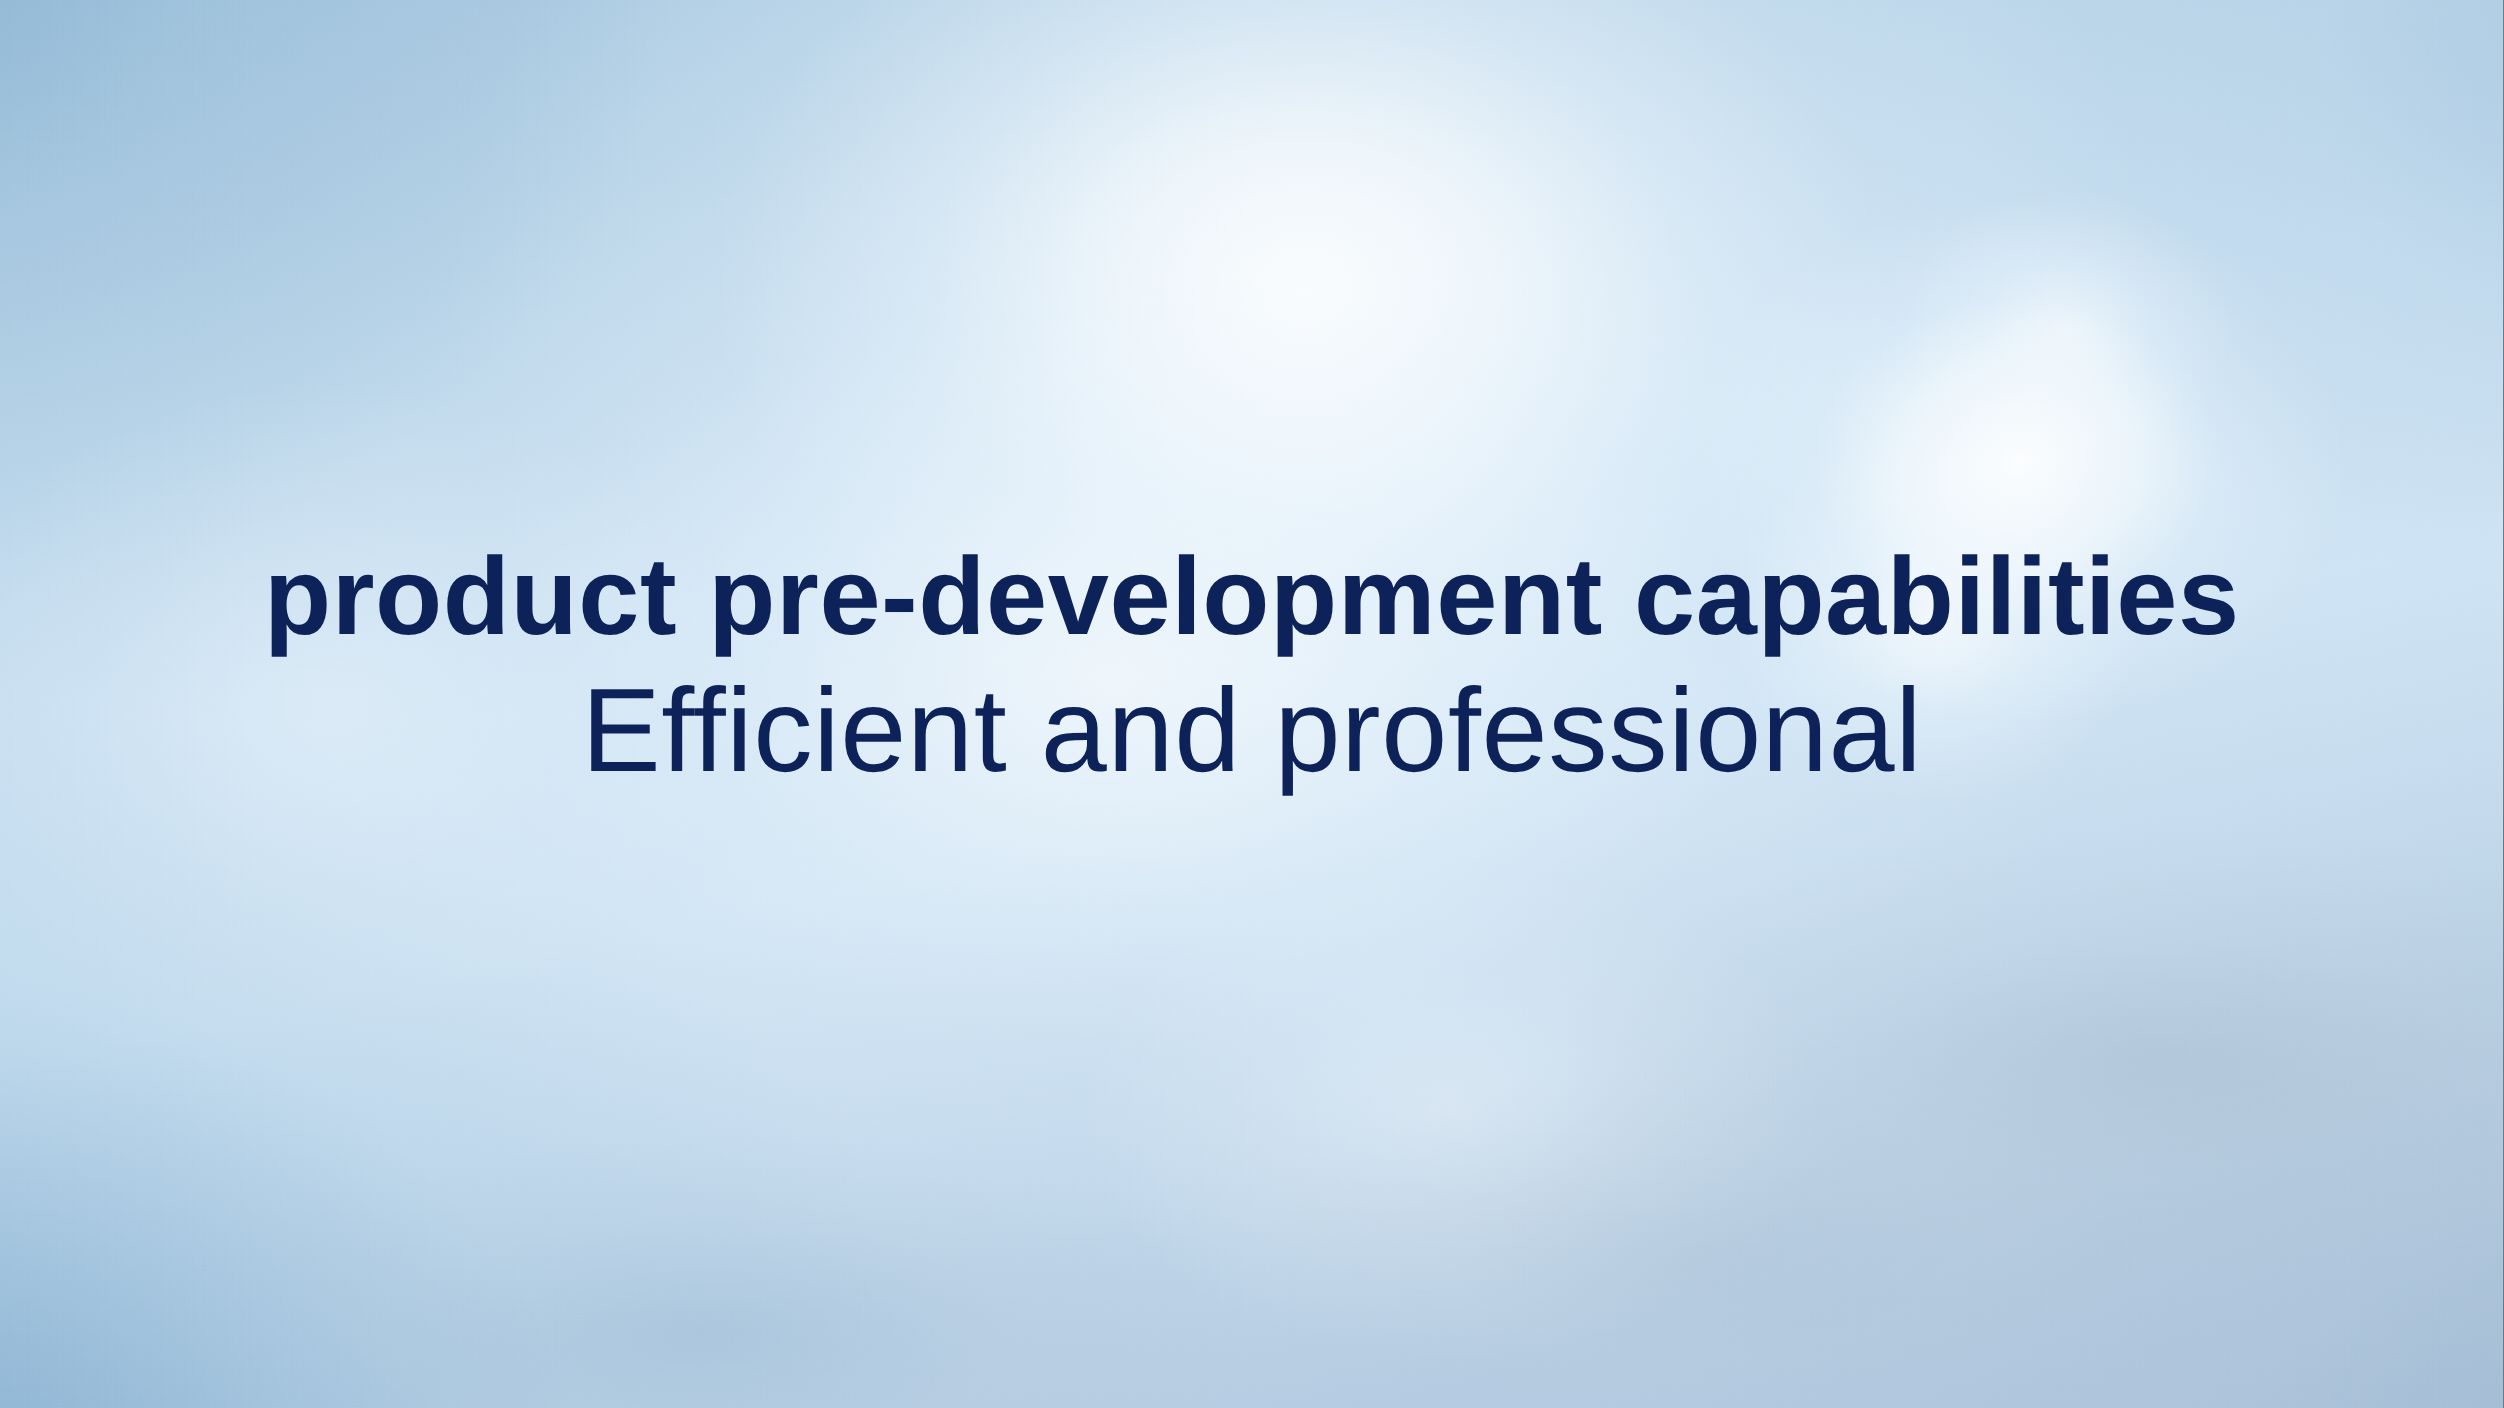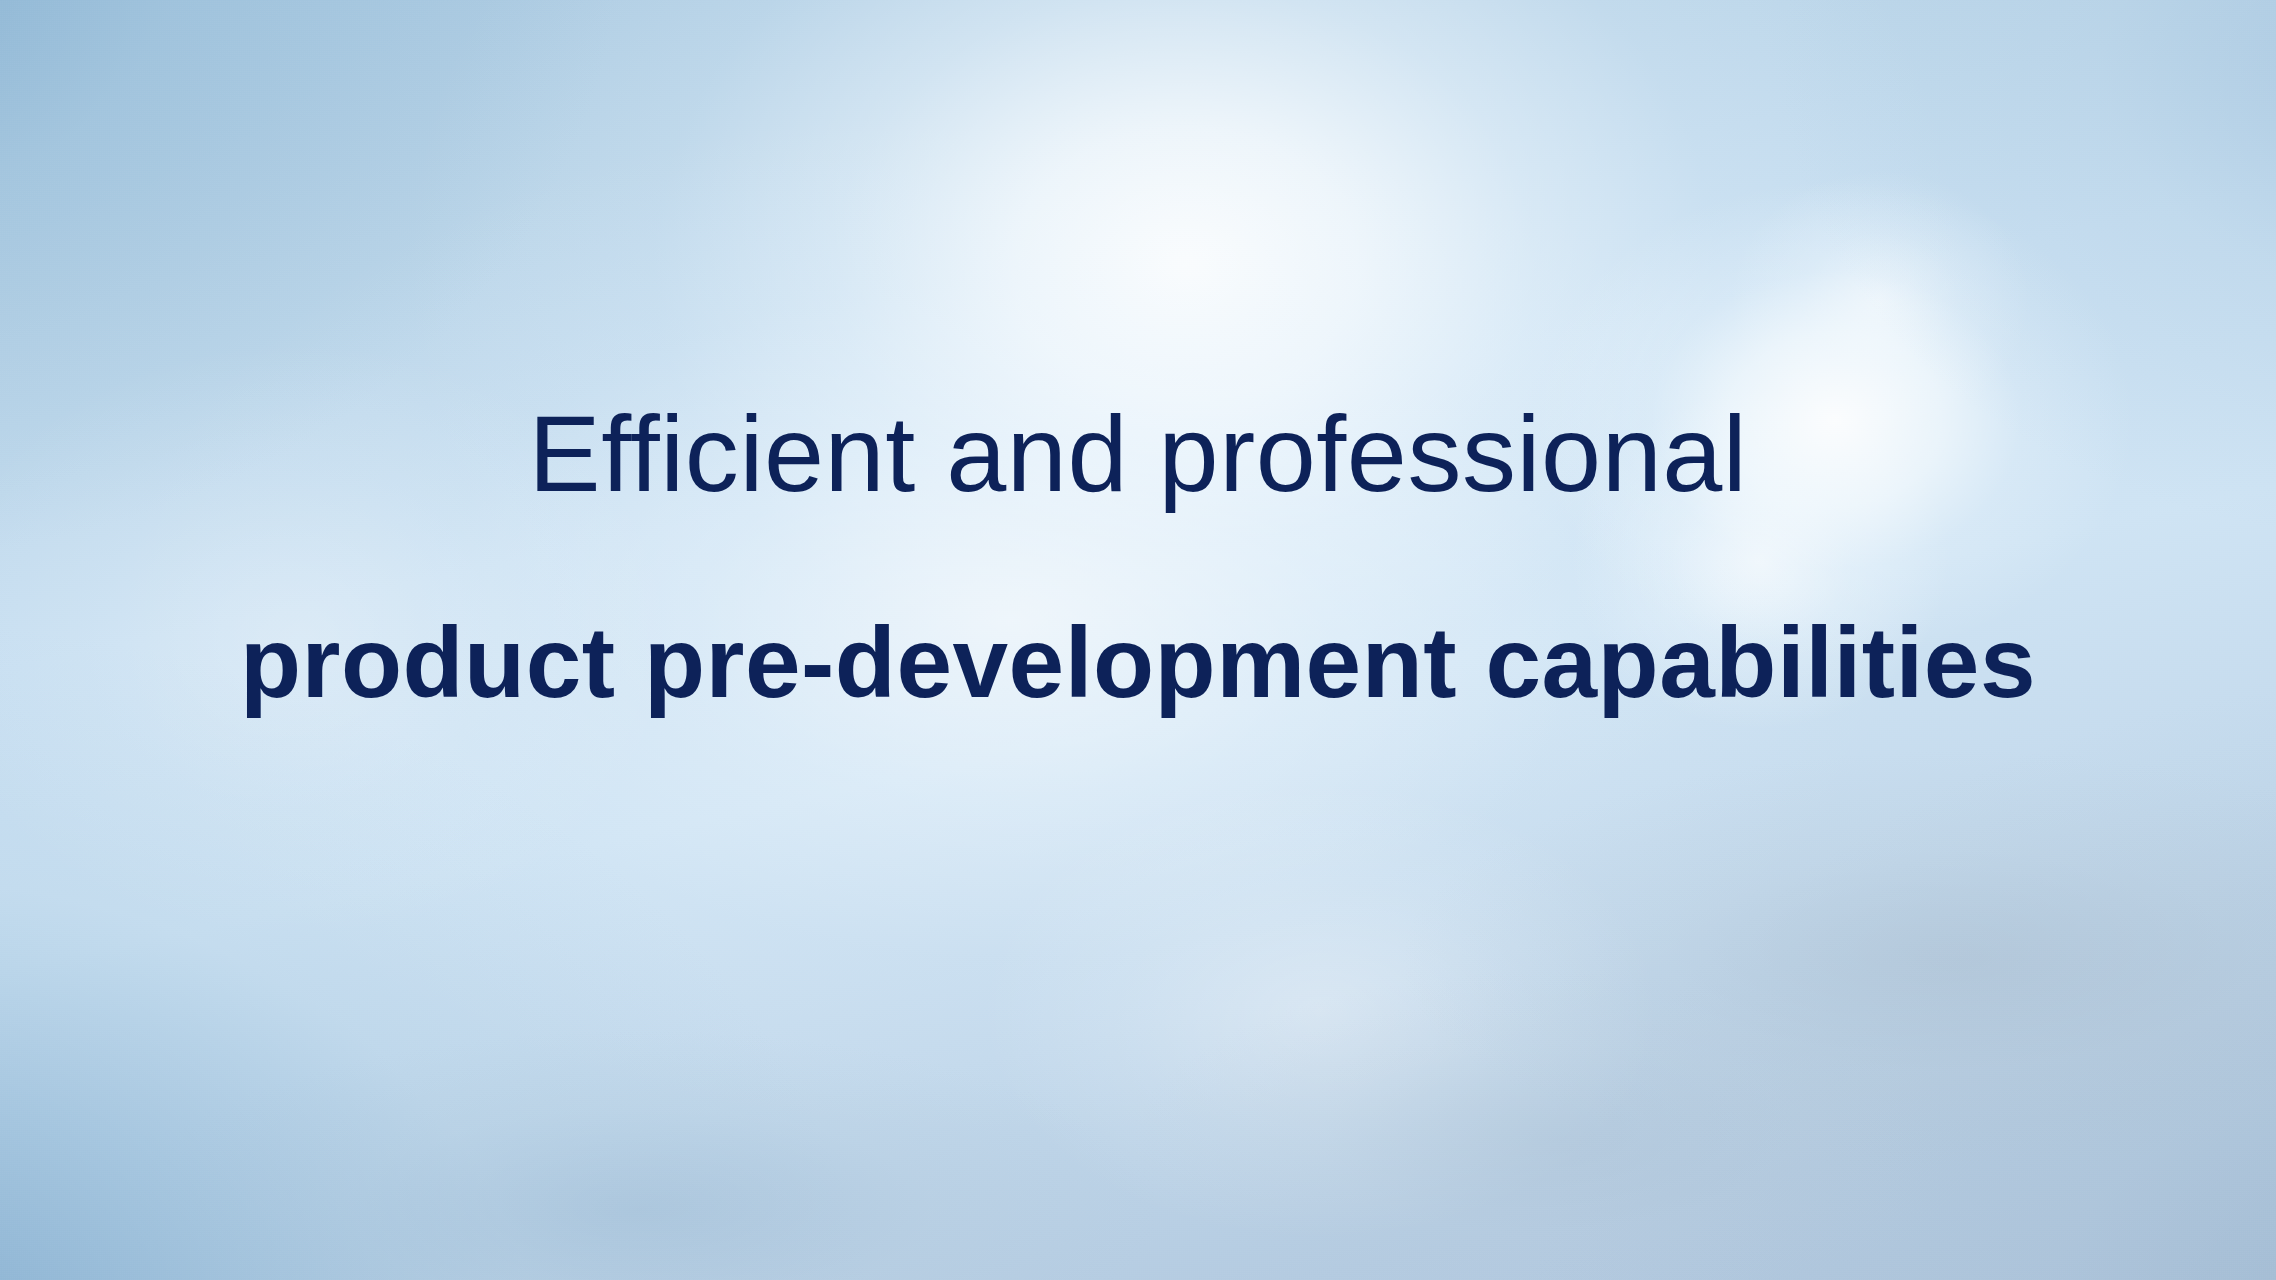--- a/index.html
+++ b/index.html
@@ -179,17 +179,17 @@
 
   <div class="sky-layer" id="sky-base"></div>
   <div class="sky-layer" id="sky-highlight-core"></div>
   <div class="sky-layer" id="sky-highlight-secondary"></div>
   <div class="sky-layer" id="sky-right-lobe"></div>
   <div class="sky-layer" id="sky-corners"></div>
   <div class="sky-layer" id="sky-wisps"></div>
   <div class="sky-layer" id="sky-grain"></div>
 
   <div id="text-block">
+    <div class="headline" id="headline-line-2" style="color: rgb(13, 34, 89);">product pre-development capabilities</div>
     <div class="headline" id="headline-line-1" style="color: rgb(13, 34, 89);">Efficient and professional</div>
-    <div class="headline" id="headline-line-2" style="color: rgb(13, 34, 89);">product pre-development capabilities</div>
   </div>
 
 </div>
 
 </body></html>

